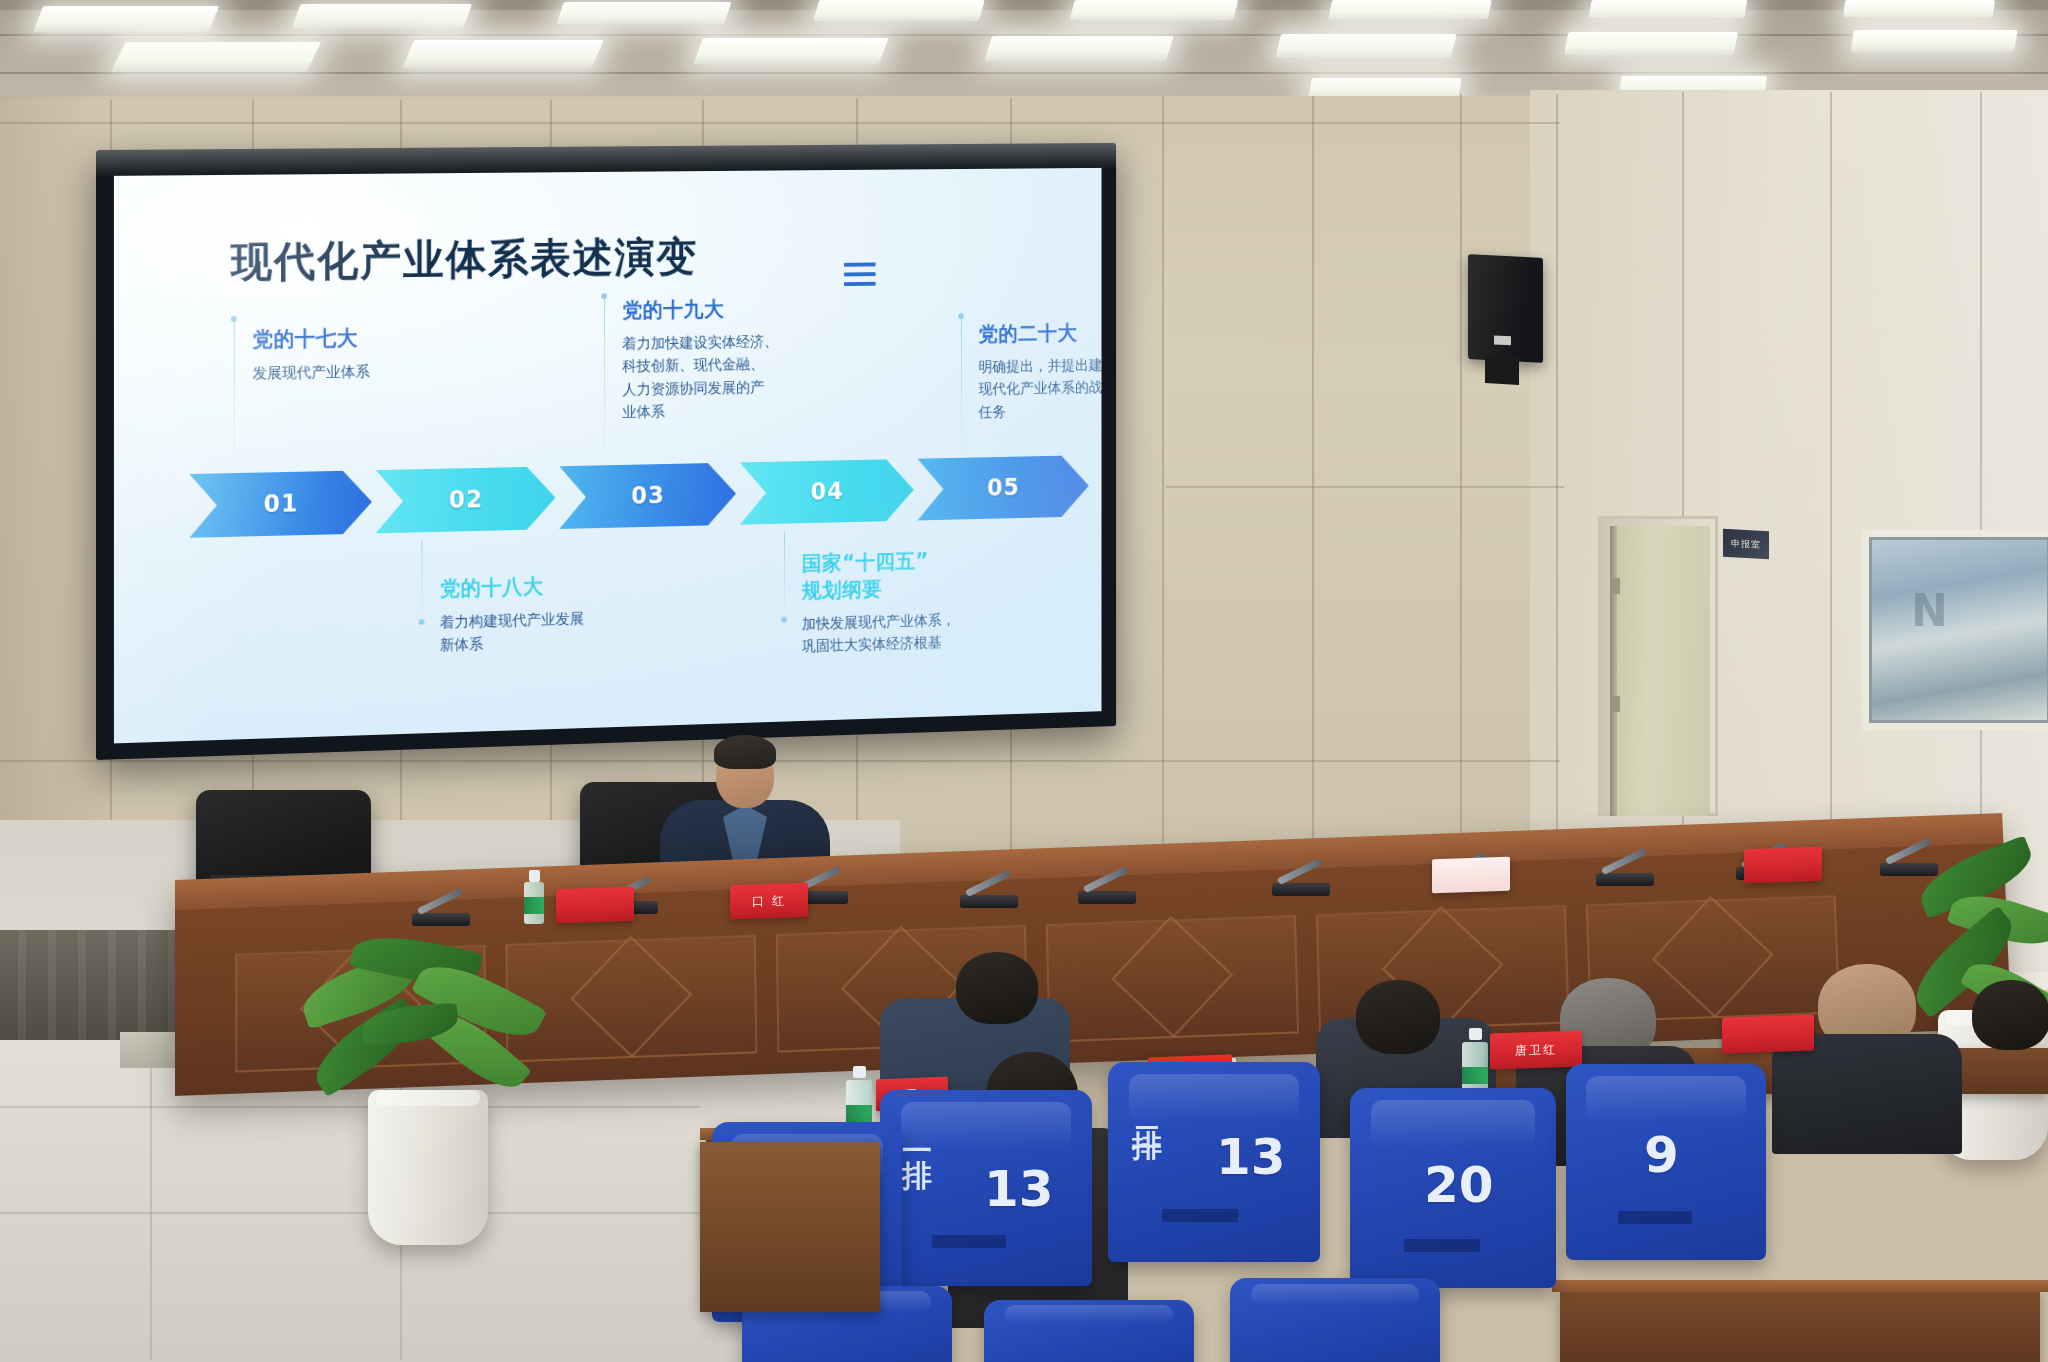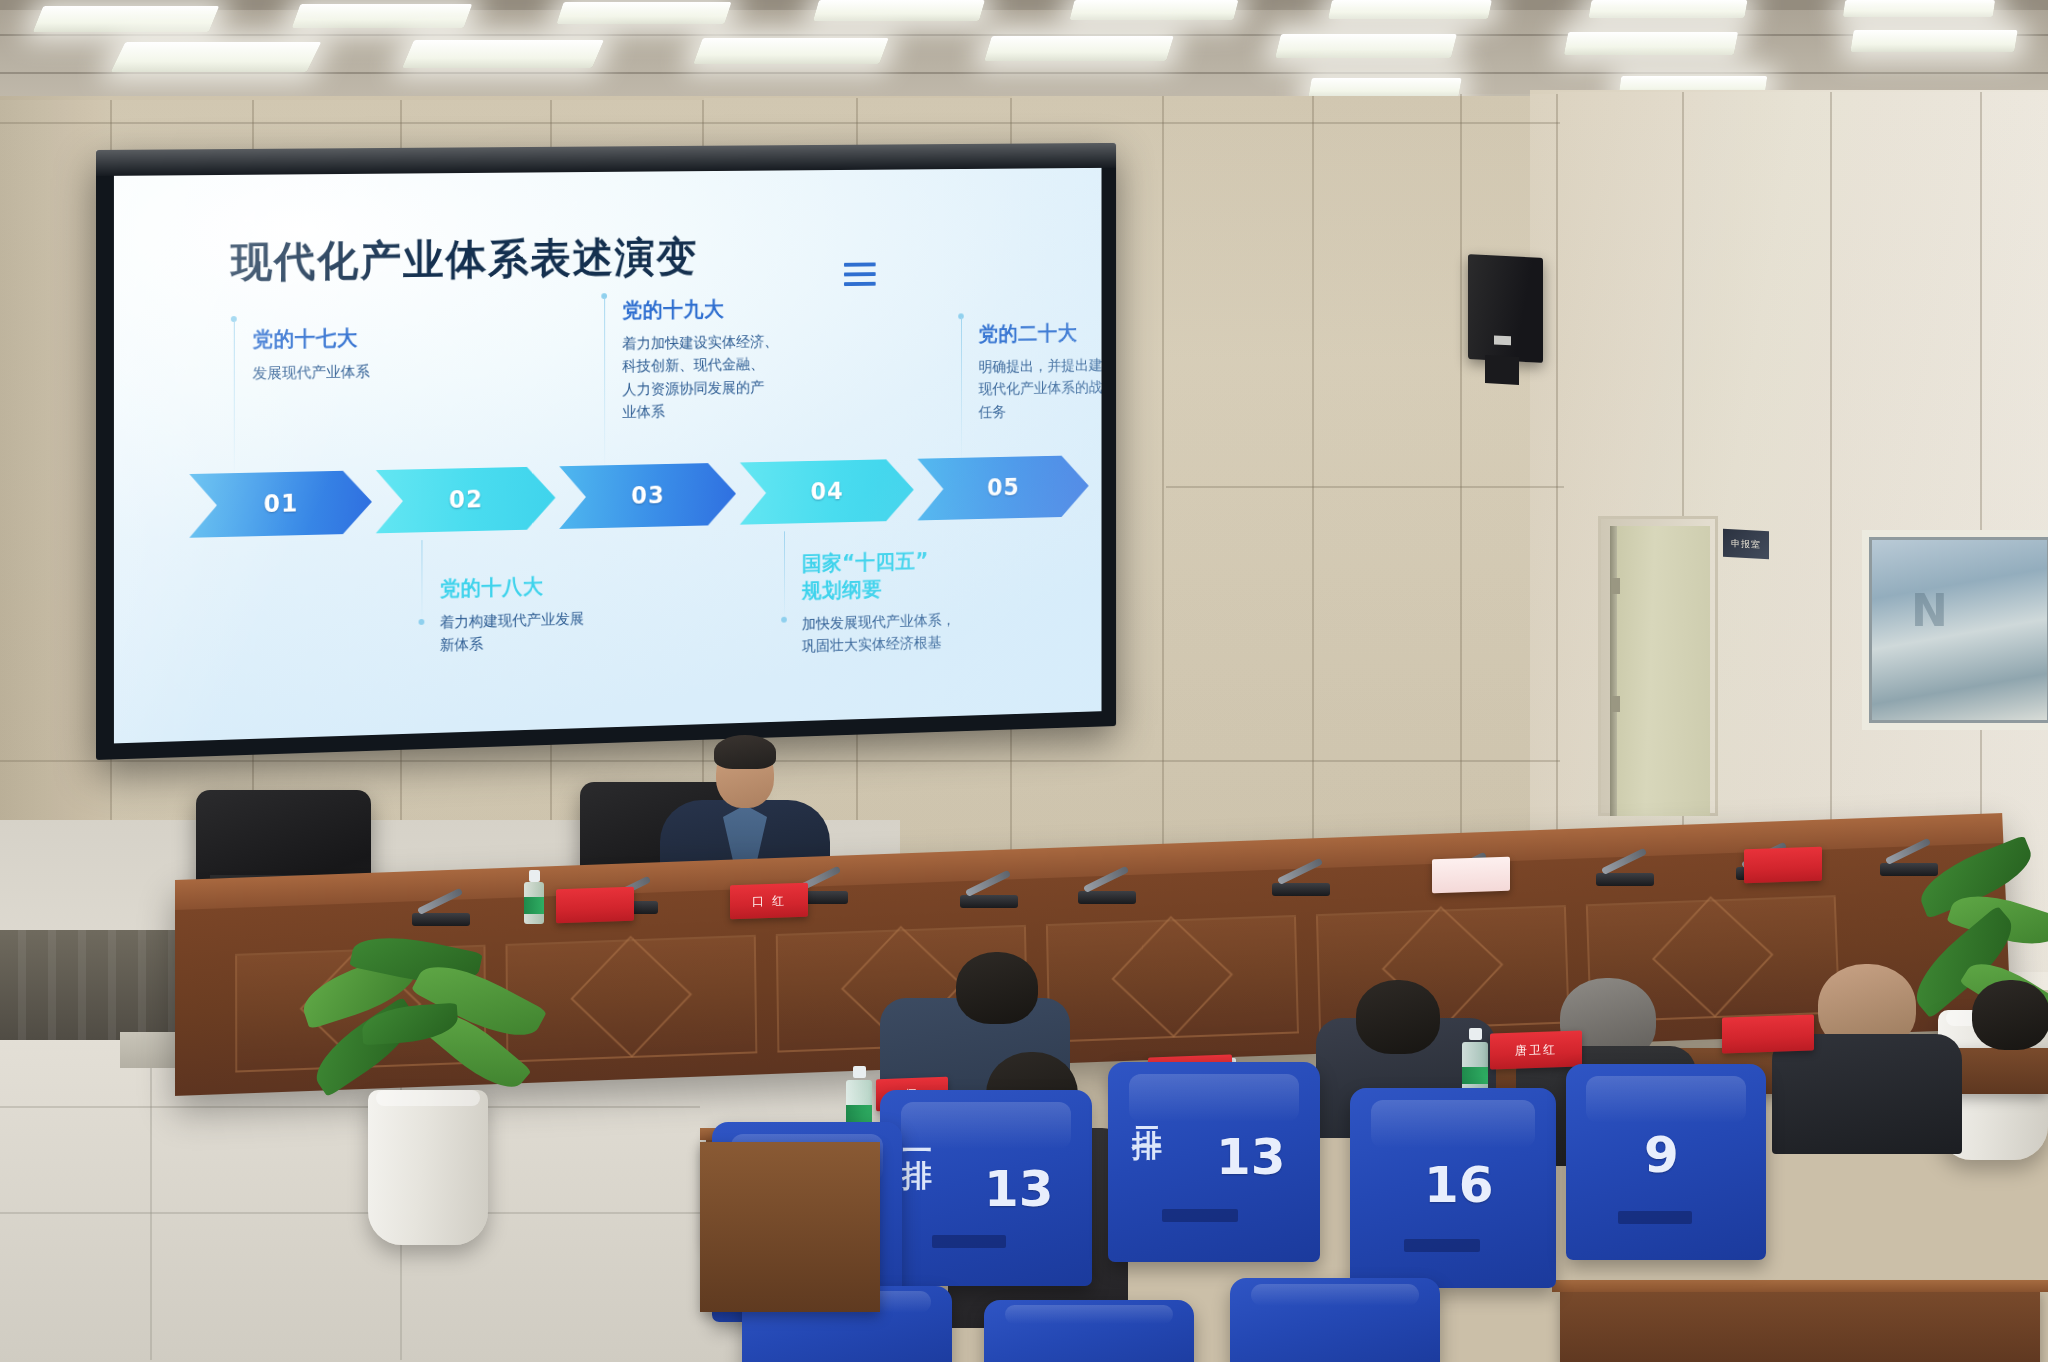--- a/index.html
+++ b/index.html
@@ -681,21 +681,21 @@
     <div class="seat-slot" style="left:44px;bottom:40px;width:66px;"></div>
   </div>
 
   <div class="seat" style="left:1108px;top:1062px;width:212px;height:200px;">
     <div class="seat-row-lbl" style="left:24px;top:42px;font-size:30px;">二排</div>
     <div class="seat-num" style="left:108px;top:66px;font-size:50px;">13</div>
     <div class="seat-slot" style="left:54px;bottom:40px;width:76px;"></div>
   </div>
 
   <div class="seat" style="left:1350px;top:1088px;width:206px;height:200px;">
-    <div class="seat-num" style="left:74px;top:68px;font-size:50px;">16</div>
+    <div class="seat-num" style="left:74px;top:68px;font-size:50px;">20</div>
     <div class="seat-slot" style="left:54px;bottom:36px;width:76px;"></div>
   </div>
 
   <div class="seat" style="left:1566px;top:1064px;width:200px;height:196px;">
     <div class="seat-num" style="left:78px;top:62px;font-size:50px;">9</div>
     <div class="seat-slot" style="left:52px;bottom:36px;width:74px;"></div>
   </div>
 
 
   <div class="seat" style="left:742px;top:1286px;width:210px;height:90px;"></div>

